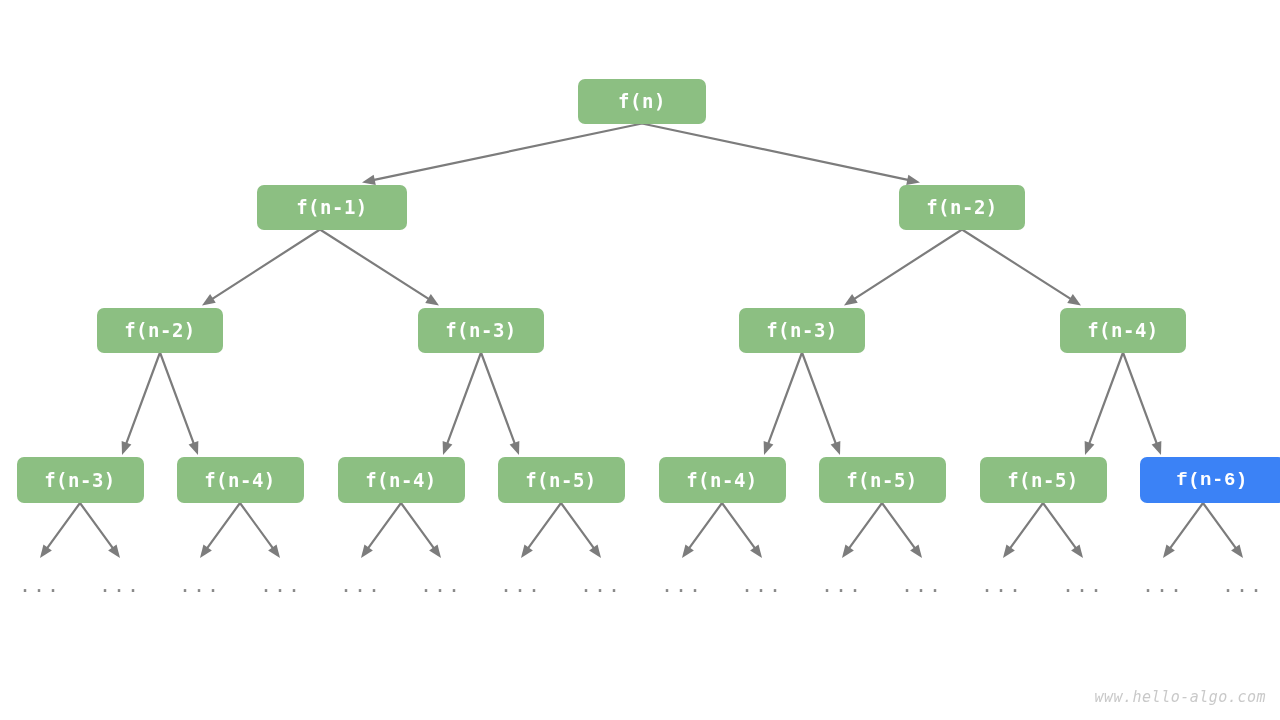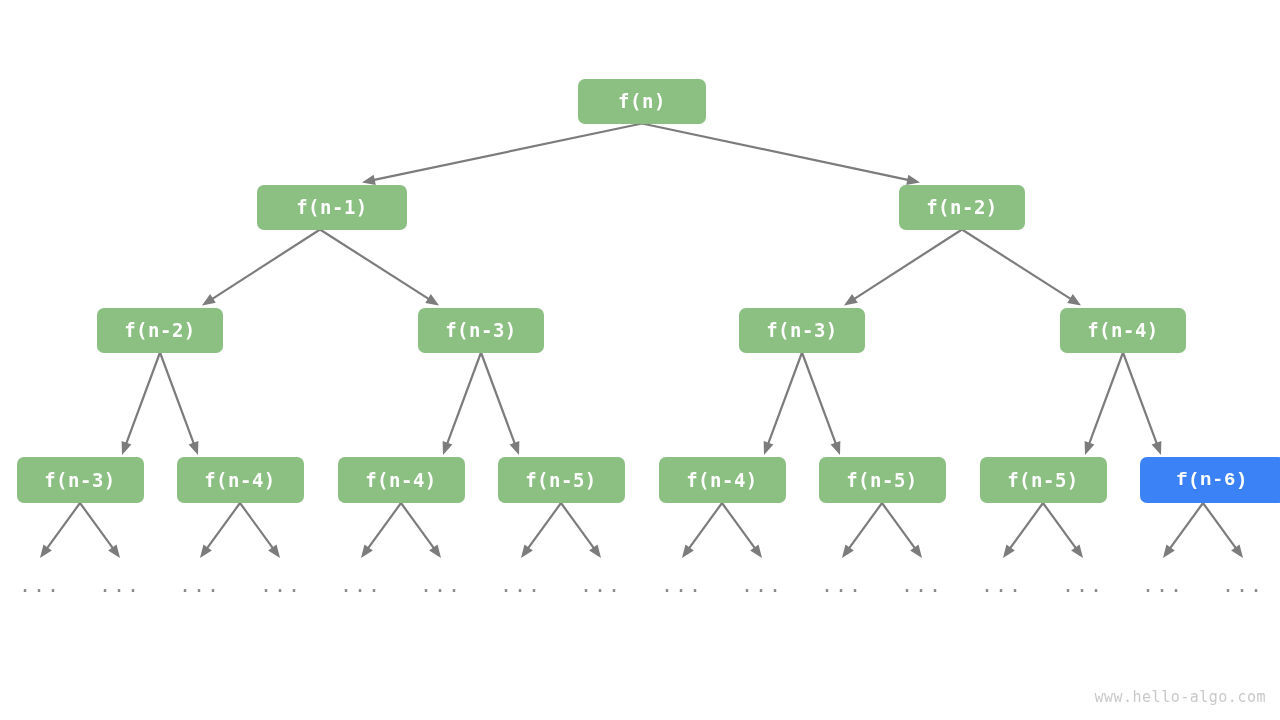--- a/index.html
+++ b/index.html
@@ -219,14 +219,14 @@
       <div class="ellipsis" style="left: 601px; top: 585px; color: rgb(138, 138, 138);">...</div>
       <div class="ellipsis" style="left: 682px; top: 585px; color: rgb(138, 138, 138);">...</div>
       <div class="ellipsis" style="left: 762px; top: 585px; color: rgb(138, 138, 138);">...</div>
       <div class="ellipsis" style="left: 842px; top: 585px; color: rgb(138, 138, 138);">...</div>
       <div class="ellipsis" style="left: 922px; top: 585px; color: rgb(138, 138, 138);">...</div>
       <div class="ellipsis" style="left: 1002px; top: 585px; color: rgb(138, 138, 138);">...</div>
       <div class="ellipsis" style="left: 1083px; top: 585px; color: rgb(138, 138, 138);">...</div>
       <div class="ellipsis" style="left: 1163px; top: 585px; color: rgb(138, 138, 138);">...</div>
       <div class="ellipsis" style="left: 1243px; top: 585px; color: rgb(138, 138, 138);">...</div>
     </div>
-  <div id="watermark" style="color: rgb(201, 201, 201);">www.hello-algo.com</div>
+  <div id="watermark" style="color: rgb(201, 201, 201); font-style: italic;">www.hello-algo.com</div>
 </div>
 
 </body></html>

